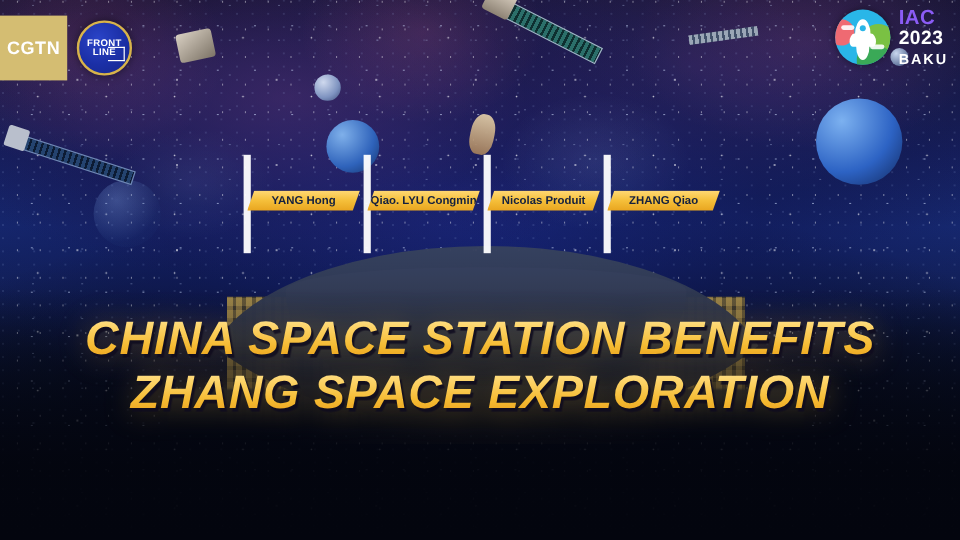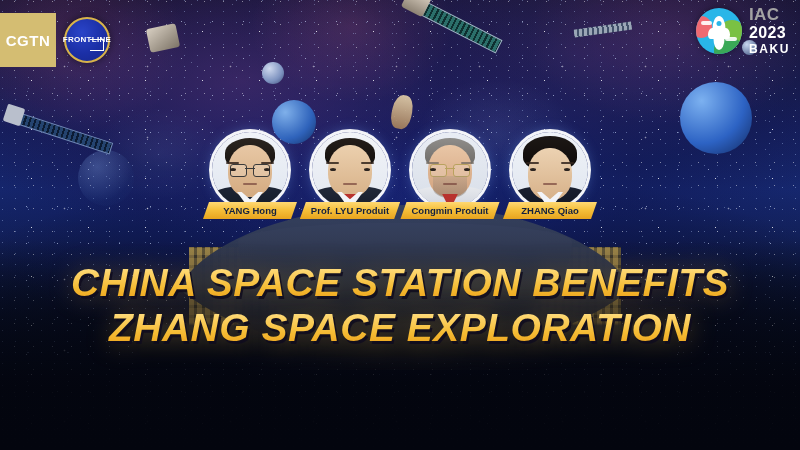--- a/index.html
+++ b/index.html
@@ -112,21 +112,21 @@
   }
   .cgtn-text{
     color:#ffffff;font-weight:bold;font-size:15px;letter-spacing:.5px;
     font-family:"Liberation Sans", sans-serif;
   }
   .fl-wrap{position:relative;width:62px;height:54px;display:flex;align-items:center;justify-content:center;}
   .fl-badge{
     position:relative;width:42px;height:42px;border-radius:50%;
     background:radial-gradient(circle at 38% 32%, #2a44c8 0%, #1b2fa6 55%, #16268c 100%);
     border:2px solid #d8b44a;
-    display:flex;flex-direction:row;align-items:center;justify-content:center;
+    display:flex;flex-direction:column;align-items:center;justify-content:center;
     box-shadow:0 0 8px rgba(0,0,0,.5);
     text-align:right;
   }
   .fl-badge .fl-t1,.fl-badge .fl-t2{
     color:#fff;font-weight:bold;font-size:8px;line-height:8px;letter-spacing:.3px;
   }
   .fl-mark{
     position:absolute;right:4px;bottom:10px;width:13px;height:10px;
     border:1.6px solid #ffffff;border-left:none;
   }
@@ -145,30 +145,30 @@
     position:absolute;left:50%;top:8px;transform:translateX(-50%);
     width:13px;height:22px;background:#ffffff;
     border-radius:50% 50% 18% 18% / 58% 58% 14% 14%;
   }
   .iac-fin-l{position:absolute;left:calc(50% - 11px);top:20px;width:7px;height:11px;background:#fff;border-radius:60% 0 0 40%;}
   .iac-fin-r{position:absolute;left:calc(50% + 4px);top:20px;width:7px;height:11px;background:#fff;border-radius:0 60% 40% 0;}
   .iac-flame{position:absolute;left:50%;top:28px;transform:translateX(-50%);width:11px;height:14px;background:#fff;border-radius:45% 45% 50% 50% / 20% 20% 80% 80%;}
   .iac-win{position:absolute;left:50%;top:13px;transform:translateX(-50%);width:5px;height:5px;border-radius:50%;background:#29b6e8;}
   .iac-cloud{position:absolute;border-radius:10px;background:rgba(255,255,255,.9);}
   .iac-text{display:flex;flex-direction:column;line-height:1;}
-  .iac-l1{color:#a3a3a3;font-weight:bold;font-size:17px;letter-spacing:.4px;}
+  .iac-l1{color:#8b5cf6;font-weight:bold;font-size:17px;letter-spacing:.4px;}
   .iac-l2{color:#fff;font-weight:bold;font-size:16px;letter-spacing:.4px;margin-top:2px;}
   .iac-l3{color:#fff;font-weight:bold;font-size:12px;letter-spacing:1.6px;margin-top:2px;}
 
   
   .panel{
     position:absolute;left:0;right:0;top:132px;z-index:20;
     display:flex;justify-content:center;align-items:flex-start;gap:12px;
   }
-  .person{width:88px;display:flex;flex-direction:column;align-items:center;}
+  .person{width:88px;display:flex;align-items:center;}
   .avatar{
     width:76px;height:76px;border-radius:50%;overflow:hidden;position:relative;
     background:#e9eef5;
     box-shadow:0 0 0 3px rgba(255,255,255,.95), 0 0 14px rgba(120,170,255,.45);
   }
   .avatar .head{
     position:absolute;left:50%;top:13px;transform:translateX(-50%);
     width:44px;height:52px;border-radius:48% 48% 44% 44%;
   }
   .avatar .hair{
@@ -339,21 +339,21 @@
         <span class="head" style="background:linear-gradient(180deg,#ecd0ae,#d7b188);"></span>
         <span class="brow l"></span>
           <span class="brow r"></span>
         <span class="eye l"></span>
           <span class="eye r"></span>
         <span class="mouth"></span>
         <span style="position:absolute;left:50%;bottom:-2px;transform:translateX(-50%);width:22px;height:16px;background:#b8332e;clip-path:polygon(50% 100%,22% 0,78% 0);"></span>
         <span class="collar"></span>
       </div>
       <div class="nameplate">
-        <span>Prof. LYU Produit</span>
+        <span>Qiao. LYU Congmin</span>
       </div>
     </div>
 
     <div class="person">
       <div class="avatar" style="background:linear-gradient(180deg,#e9edf4 0%,#d8dee8 100%);">
         <span class="torso" style="background:linear-gradient(180deg,#e8eaee,#c9ced8);"></span>
         <span class="hair" style="background:linear-gradient(180deg,#8f8d8a,#6b6865);"></span>
         <span class="head" style="background:linear-gradient(180deg,#e9c6a6,#d2a27d);"></span>
         <span class="brow l" style="background:rgba(120,110,100,.8);"></span>
         <span class="brow r" style="background:rgba(120,110,100,.8);"></span>
@@ -362,21 +362,21 @@
             <span class="gr" style="border-color:#b9a25e;"></span>
             <span class="bridge" style="background:#b9a25e;"></span>
           </span>
         <span class="eye l"></span>
           <span class="eye r"></span>
         <span class="beard" style="background:linear-gradient(180deg,rgba(150,140,130,.25),rgba(120,110,100,.45));"></span>
         <span class="mouth"></span>
         <span style="position:absolute;left:50%;bottom:-2px;transform:translateX(-50%);width:26px;height:16px;background:#b8332e;clip-path:polygon(50% 100%,20% 0,80% 0);"></span>
       </div>
       <div class="nameplate">
-        <span>Congmin Produit</span>
+        <span>Nicolas Produit</span>
       </div>
     </div>
 
     <div class="person">
       <div class="avatar" style="background:linear-gradient(180deg,#f0f3f8 0%,#dfe5ef 100%);">
         <span class="torso" style="background:linear-gradient(180deg,#1a2030,#0f1320);"></span>
         <span class="hair" style="background:linear-gradient(180deg,#1d1815,#0d0a08);width:54px;height:34px;top:4px;"></span>
         <span class="head" style="background:linear-gradient(180deg,#ecd2b2,#d7b189);top:16px;"></span>
         <span class="brow l"></span>
           <span class="brow r"></span>

